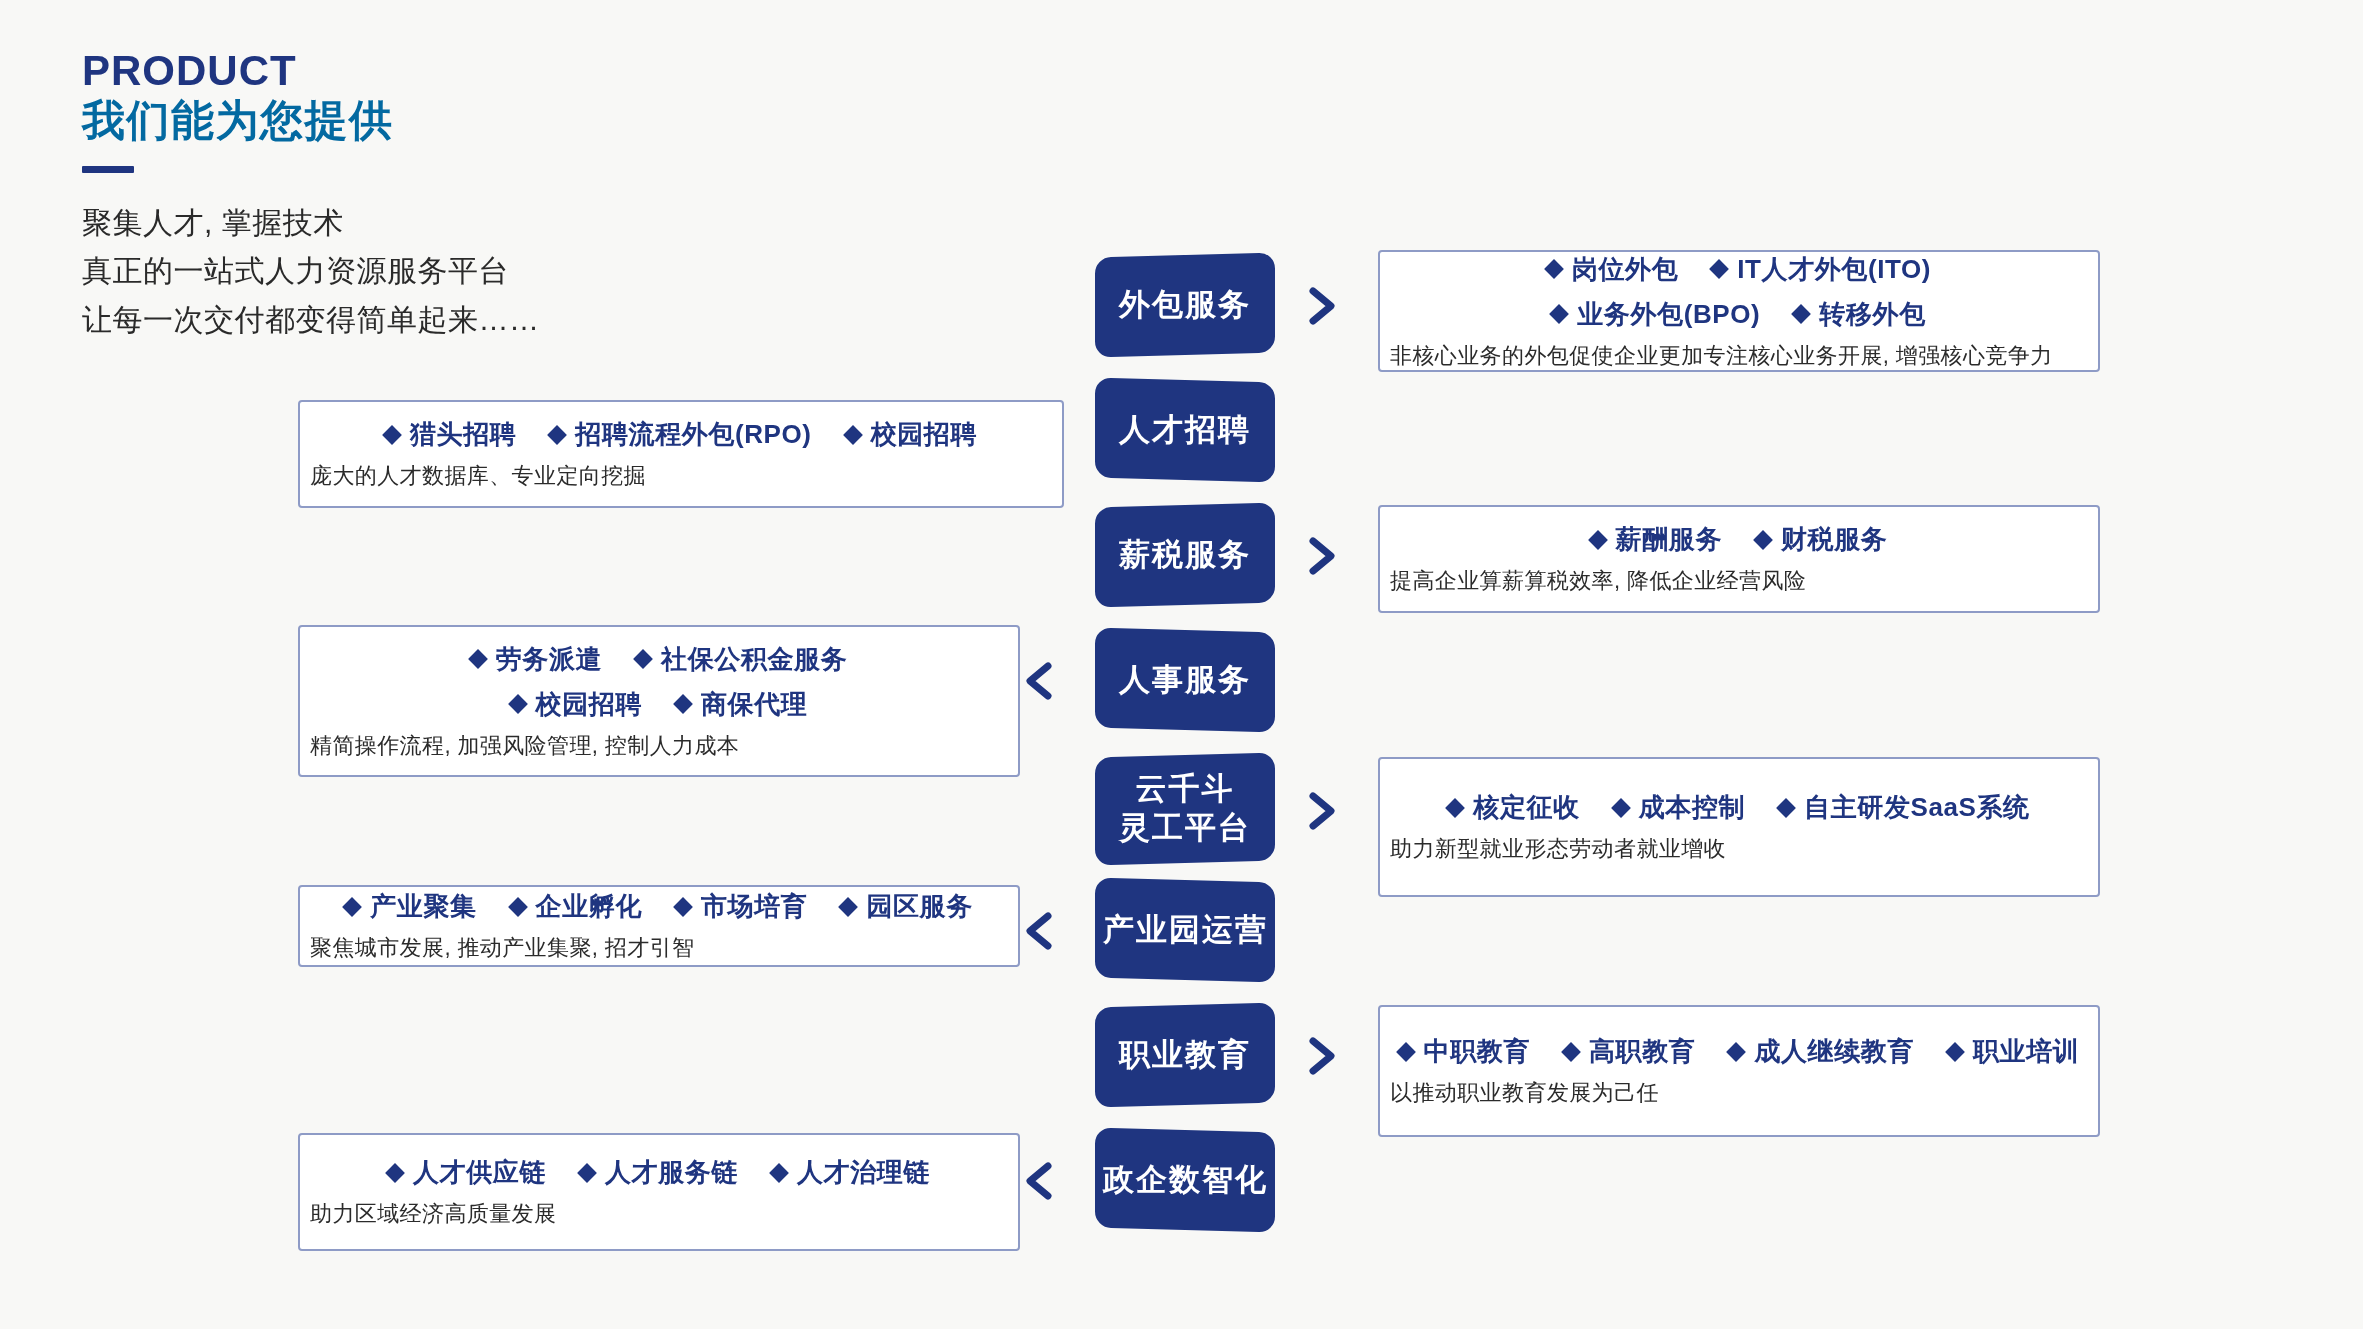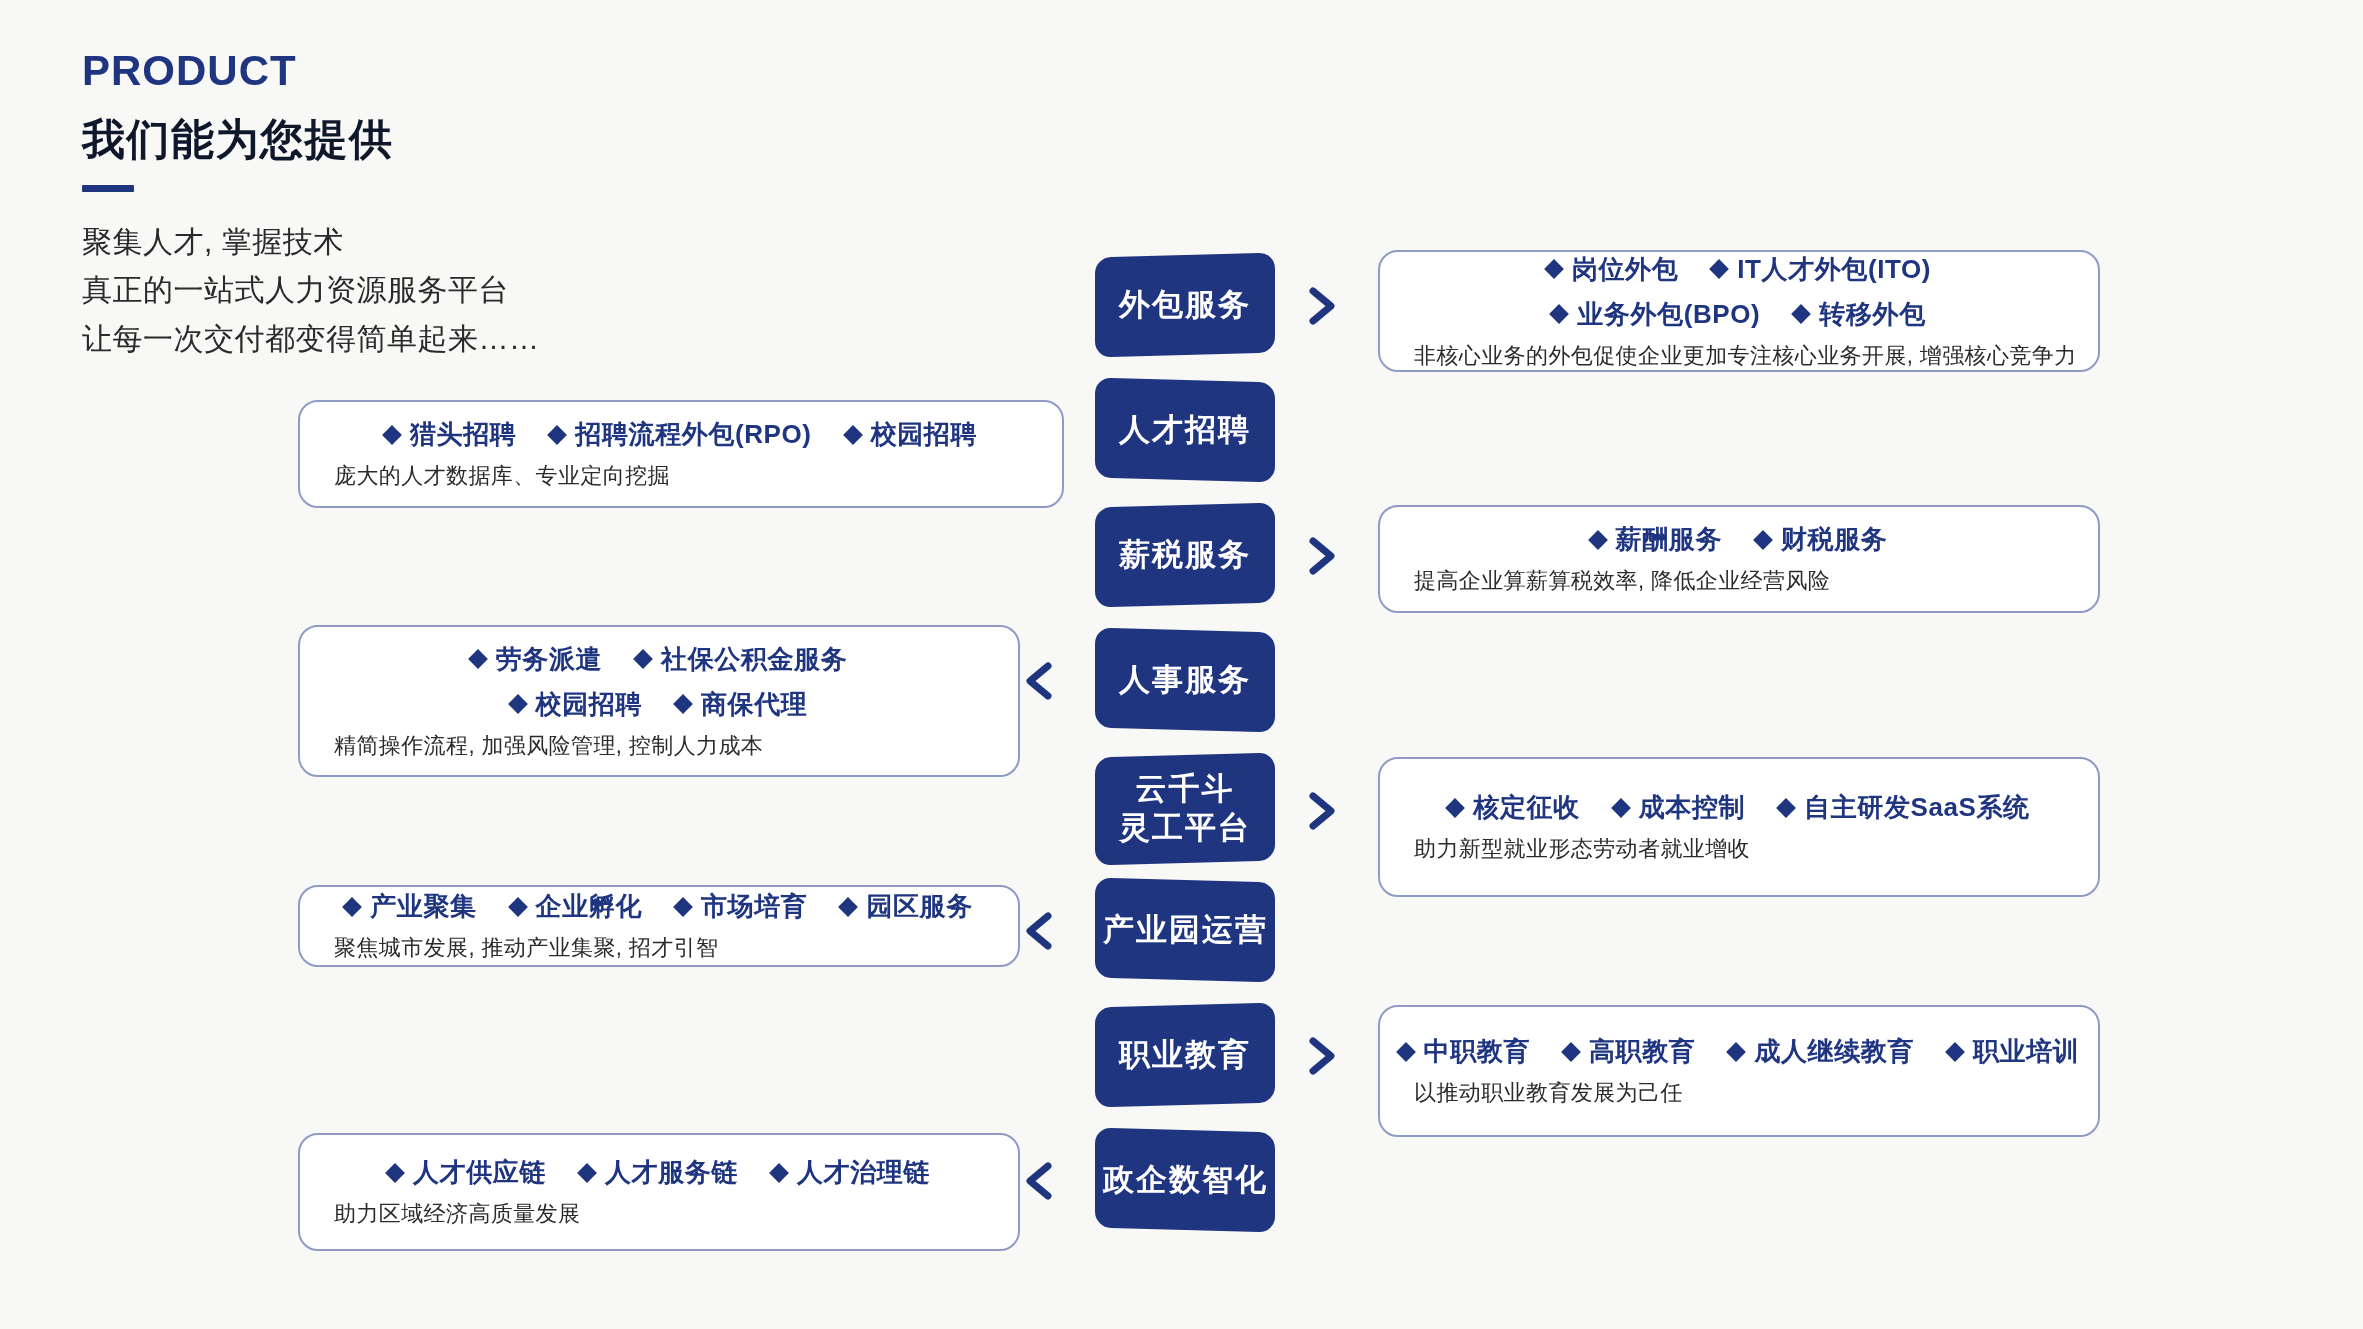--- a/index.html
+++ b/index.html
@@ -10,22 +10,22 @@
     overflow:hidden;
     position:relative;
   }
   
   #header{position:absolute;left:82px;top:48px;width:760px;}
   #eyebrow{
     font-size:42px;font-weight:bold;color:#1f3580;letter-spacing:1.0px;
     line-height:1.08;
   }
   #title-cn{
-    font-size:43px;font-weight:bold;color:#0f172a;letter-spacing:1.5px;
-    line-height:1.15;margin-top:22px;
+    font-size:43px;font-weight:bold;color:#0369a1;letter-spacing:1.5px;
+    line-height:1.15;margin-top:3px;
   }
   #rule{
     width:52px;height:7px;background:#1f3580;margin-top:20px;border-radius:1px;
   }
   #lead{margin-top:26px;}
   #lead div{
     font-size:30px;color:#2a2a2a;line-height:1.62;letter-spacing:0.5px;
     white-space:nowrap;
   }
 
@@ -43,24 +43,24 @@
     font-size:31px;font-weight:bold;letter-spacing:2px;
     line-height:1.25;
     box-sizing:border-box;
   }
   .badge .badge-label{white-space:pre-line;}
 
   .card{
     position:absolute;
     background:#ffffff;
     border:2px solid #8e9bc6;
-    border-radius:20px;
+    border-radius:4px;
     box-sizing:border-box;
     display:flex;flex-direction:column;justify-content:center;
-    padding:12px 34px;
+    padding:12px 10px;
   }
   .card-rows{display:flex;flex-direction:column;gap:10px;}
   .card-row{
     display:flex;flex-wrap:nowrap;justify-content:center;align-items:center;
     gap:34px;
   }
   .tag{
     display:inline-flex;align-items:center;gap:11px;
     color:#1f3580;font-size:26px;font-weight:bold;letter-spacing:0.6px;
     white-space:nowrap;

